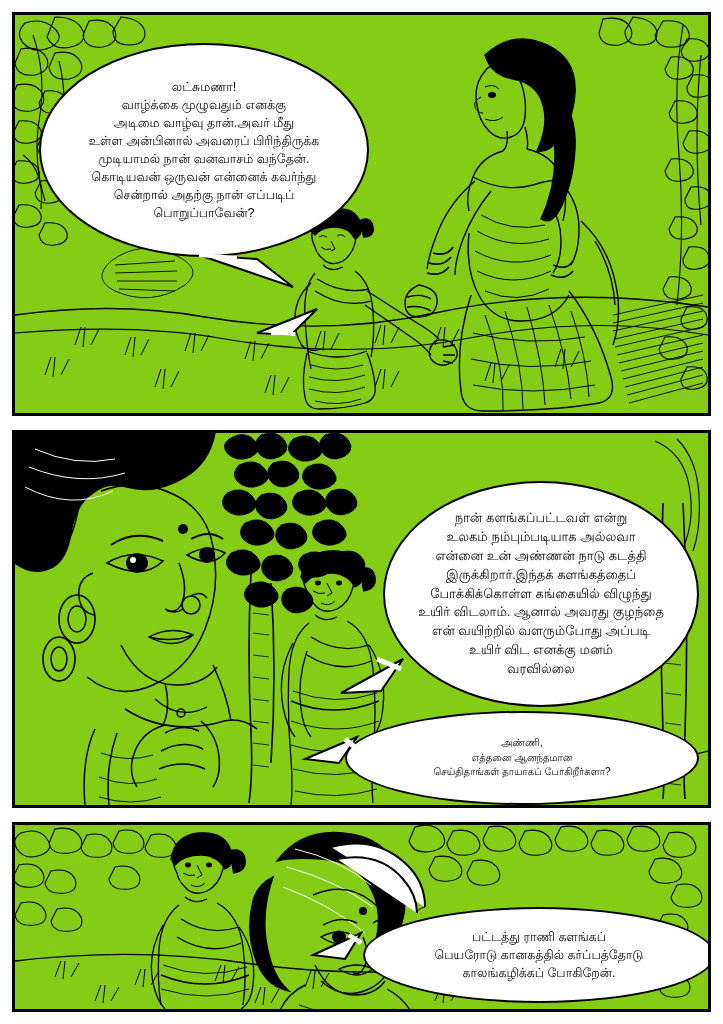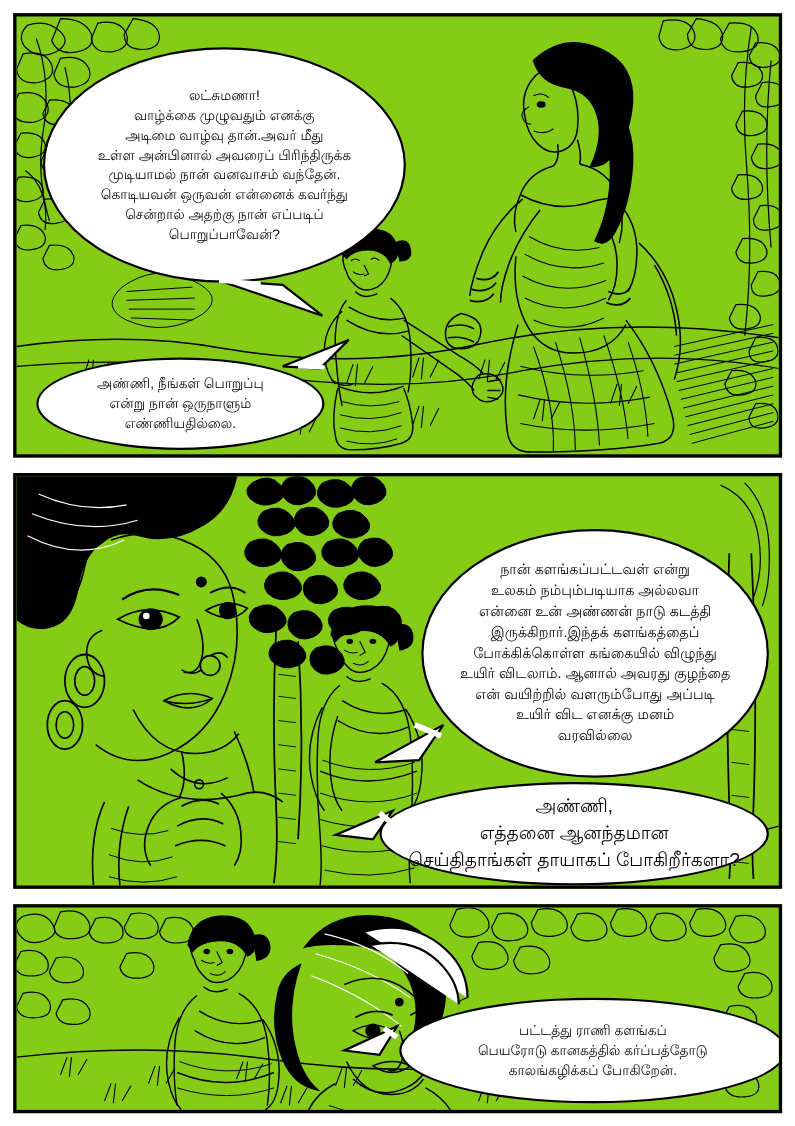--- a/index.html
+++ b/index.html
@@ -68,21 +68,21 @@
   #balloon-1b .txt { font-size: 12.5px; }
 
   
   #balloon-2a {
     left: 368px; top: 48px; width: 316px; height: 226px;
   }
   #balloon-2a .txt { font-size: 13px; }
   #balloon-2b {
     left: 330px; top: 278px; width: 354px; height: 94px;
   }
-  #balloon-2b .txt { font-size: 17px; }
+  #balloon-2b .txt { font-size: 10px; }
 
   
   #balloon-3a {
     left: 348px; top: 82px; width: 352px; height: 96px;
   }
   #balloon-3a .txt { font-size: 12.5px; }
 </style>
 </head>
 <body>
 
@@ -293,25 +293,20 @@
       <div class="txt">லட்சுமணா!
 வாழ்க்கை முழுவதும் எனக்கு
 அடிமை வாழ்வு தான்.அவர் மீது
 உள்ள அன்பினால் அவரைப் பிரிந்திருக்க
 முடியாமல் நான் வனவாசம் வந்தேன்.
 கொடியவன் ஒருவன் என்னைக் கவர்ந்து
 சென்றால் அதற்கு நான் எப்படிப்
 பொறுப்பாவேன்?</div>
     </div>
 
-    <div class="balloon" id="balloon-1b">
-      <div class="txt">அண்ணி, நீங்கள் பொறுப்பு
-என்று நான் ஒருநாளும்
-எண்ணியதில்லை.</div>
-    </div>
   </div>
 
   <div class="panel" id="panel-2">
 
     <div class="art">
       <svg viewBox="0 0 693 372" preserveAspectRatio="none" xmlns="http://www.w3.org/2000/svg">
         <g stroke="#000" fill="none" stroke-width="1.1">
 
           <g fill="#000" stroke="#000" stroke-width="0.8">
             <path d="M214 6 q16 -10 26 2 q8 10 -4 16 q-14 6 -24 -4 q-6 -8 2 -14z"></path>

